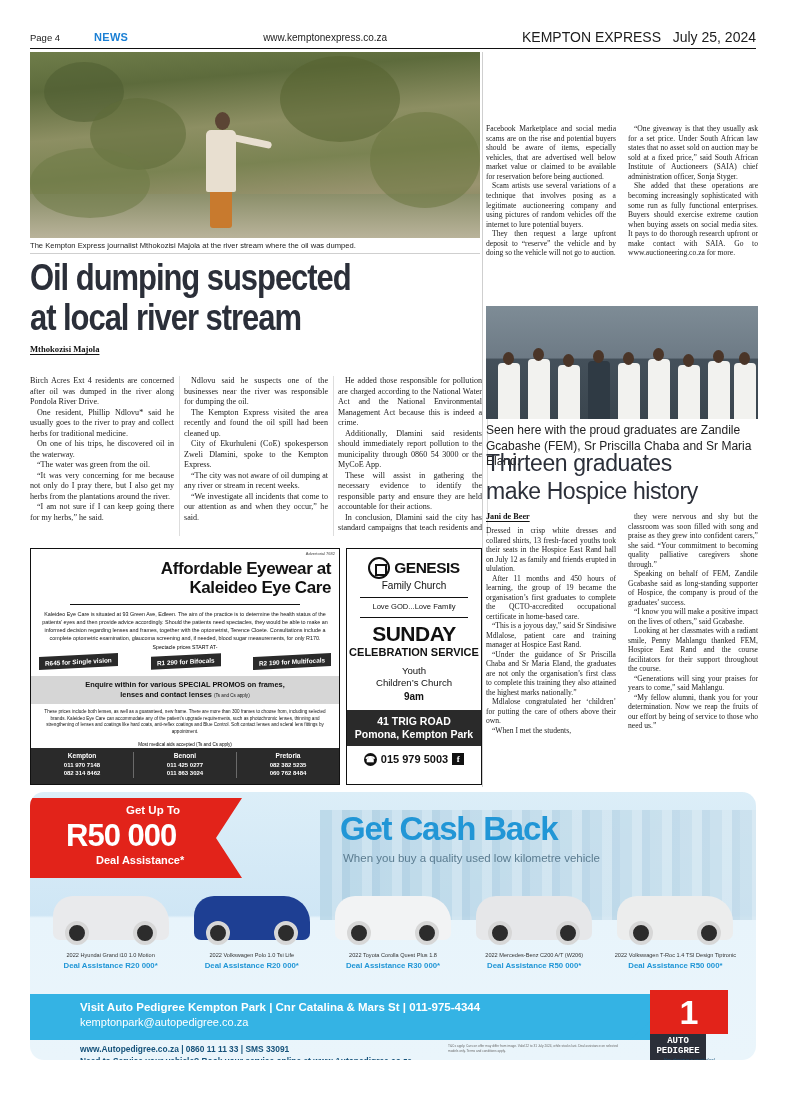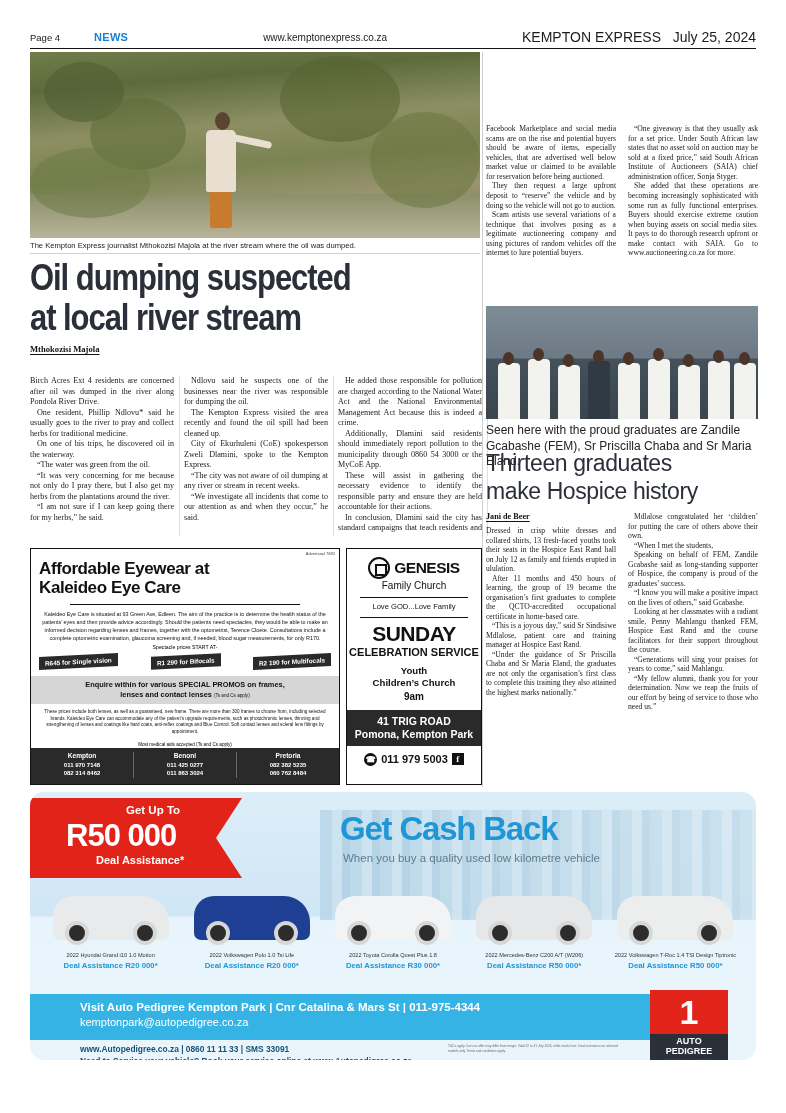--- a/index.html
+++ b/index.html
@@ -130,21 +130,21 @@
   .hospice-body .spacer { height:14px; }
 
   
   .ad-eye {
     position:absolute; left:30px; top:548px; width:310px; height:237px;
     border:1px solid #111; background:#fff;
     font-family:"Liberation Sans", sans-serif;
   }
   .ad-eye .adtag { position:absolute; right:4px; top:2px; font-size:4px; color:#444; }
   .ad-eye h2 {
-    margin:10px 8px 0; text-align:left; font-size:17px; font-weight:bold;
+    margin:10px 8px 0; text-align:right; font-size:17px; font-weight:bold;
     color:#111; line-height:1.12; letter-spacing:-0.4px;
   }
   .ad-eye .hr { margin:7px auto 0; width:230px; height:1px; background:#111; }
   .ad-eye .para {
     margin:6px 10px 0; font-size:5.4px; line-height:1.45; text-align:center; color:#111;
   }
   .ad-eye .startat { margin-top:2px; font-size:5.2px; text-align:center; }
   .ad-eye .prices { display:flex; justify-content:space-between; margin:5px 8px 0; }
   .ad-eye .pill {
     background:#2a2a2a; color:#fff; font-size:6.4px; font-weight:bold;
@@ -177,21 +177,21 @@
   .ad-gen .logo-row { margin-top:8px; display:flex; align-items:center; justify-content:center; gap:4px; }
   .ad-gen .gseal { width:22px; height:22px; border:2px solid #111; border-radius:50%; position:relative; }
   .ad-gen .gseal:after { content:""; position:absolute; left:5px; top:5px; width:8px; height:8px; border:2px solid #111; }
   .ad-gen .gname { font-size:15.5px; font-weight:bold; letter-spacing:-0.5px; color:#111; }
   .ad-gen .gsub { font-size:10px; color:#111; margin-top:1px; }
   .ad-gen .grule { width:108px; height:1px; background:#111; margin:6px auto 0; }
   .ad-gen .gmotto { font-size:7.6px; margin:4px 0; color:#111; }
   .ad-gen .gsunday { font-size:21px; font-weight:bold; letter-spacing:-0.5px; margin-top:4px; color:#111; }
   .ad-gen .gcel { font-size:11px; font-weight:bold; color:#111; line-height:1.25; }
   .ad-gen .gtime { font-size:10px; font-weight:bold; margin-top:1px; color:#111; }
-  .ad-gen .gyouth { font-size:9.6px; font-weight:bold; margin-top:5px; color:#111; line-height:1.3; }
+  .ad-gen .gyouth { font-size:9.6px; font-weight:normal; margin-top:5px; color:#111; line-height:1.3; }
   .ad-gen .gaddr {
     background:#2a2a2a; color:#fff; margin-top:8px; padding:5px 2px;
     font-size:10.5px; font-weight:bold; line-height:1.25;
   }
   .ad-gen .gphone {
     margin-top:7px; display:flex; align-items:center; justify-content:center; gap:4px;
     font-size:11px; font-weight:bold; color:#111;
   }
   .ad-gen .phicon {
     width:13px; height:13px; border-radius:50%; background:#111; color:#fff;
@@ -267,22 +267,22 @@
     position:absolute; left:418px; top:252px; width:180px; font-size:3.2px; color:#6a6a6a; line-height:1.5;
   }
   .ad-auto .aplogo {
     position:absolute; right:28px; top:198px; width:78px; height:66px;
   }
   .ad-auto .apnum {
     position:absolute; left:0; top:0; width:78px; height:44px; background:#e2231a;
     color:#fff; font-size:34px; font-weight:bold; text-align:center; line-height:44px;
   }
   .ad-auto .apname {
-    position:absolute; left:0; top:44px; width:78px; background:#2b2f39; color:#fff;
-    font-size:9px; font-weight:bold; text-align:center; line-height:1.15; padding:2px 0 3px;
+    position:absolute; left:0; top:44px; width:56px; background:#2b2f39; color:#fff;
+    font-size:9px; font-weight:bold; text-align:center; line-height:1.15; padding:2px 0 3px;font-family:Liberation Mono, monospace;
   }
   .ad-auto .apslogan {
     position:absolute; right:28px; top:266px; width:78px; text-align:center;
     font-size:4.6px; color:#15527a; font-style:italic;
   }
 </style>
 </head>
 <body>
 
 <div class="page">
@@ -337,22 +337,22 @@
       <p>Additionally, Dlamini said residents should immediately report pollution to the municipality through 0860 54 3000 or the MyCoE App.</p>
       <p>These will assist in gathering the necessary evidence to identify the responsible party and ensure they are held accountable for their actions.</p>
       <p>In conclusion, Dlamini said the city has standard campaigns that teach residents and school children the importance of water and environmental issues.</p>
       <p>*Name withheld</p>
     </div>
 
   <div class="vrule"></div>
 
   <div class="social-body" id="social-body">
       <p class="first">Facebook Marketplace and social media scams are on the rise and potential buyers should be aware of items, especially vehicles, that are advertised well below market value or claimed to be available for reservation before being auctioned.</p>
+      <p>Scam artists use several variations of a technique that involves posing as a legitimate auctioneering company and using pictures of random vehicles off the internet to lure potential buyers.</p>
       <p>They then request a large upfront deposit to “reserve” the vehicle and by doing so the vehicle will not go to auction.</p>
-      <p>Scam artists use several variations of a technique that involves posing as a legitimate auctioneering company and using pictures of random vehicles off the internet to lure potential buyers.</p>
       <p>“One giveaway is that they usually ask for a set price. Under South African law states that no asset sold on auction may be sold at a fixed price,” said South African Institute of Auctioneers (SAIA) chief administration officer, Sonja Styger.</p>
       <p>She added that these operations are becoming increasingly sophisticated with some run as fully functional enterprises. Buyers should exercise extreme caution when buying assets on social media sites. It pays to do thorough research upfront or make contact with SAIA. Go to www.auctioneering.co.za for more.</p>
     </div>
 
   <div class="photo-grad">
     <div class="gperson" style="left:12px;height:56px;"></div>
     <div class="ghead" style="left:17px;bottom:54px;"></div>
     <div class="gperson" style="left:42px;height:60px;"></div>
     <div class="ghead" style="left:47px;bottom:58px;"></div>
     <div class="gperson" style="left:72px;height:54px;"></div>
@@ -377,20 +377,21 @@
     <div>make Hospice history</div>
   </div>
   <div class="hospice-body" id="hospice-body">
       <div class="spacer"></div>
       <p class="first">Dressed in crisp white dresses and collared shirts, 13 fresh-faced youths took their seats in the Hospice East Rand hall on July 12 as family and friends erupted in ululation.</p>
       <p>After 11 months and 450 hours of learning, the group of 19 became the organisation’s first graduates to complete the QCTO-accredited occupational certificate in home-based care.</p>
       <p>“This is a joyous day,” said Sr Sindisiwe Mdlalose, patient care and training manager at Hospice East Rand.</p>
       <p>“Under the guidance of Sr Priscilla Chaba and Sr Maria Eland, the graduates are not only the organisation’s first class to complete this training they also attained the highest marks nationally.”</p>
       <p>Mdlalose congratulated her ‘children’ for putting the care of others above their own.</p>
       <p>“When I met the students,</p>
+      <p>they were nervous and shy but the classroom was soon filled with song and praise as they grew into confident carers,” she said. “Your commitment to becoming quality palliative caregivers shone through.”</p>
       <p>Speaking on behalf of FEM, Zandile Gcabashe said as long-standing supporter of Hospice, the company is proud of the graduates’ success.</p>
       <p>“I know you will make a positive impact on the lives of others,” said Gcabashe.</p>
       <p>Looking at her classmates with a radiant smile, Penny Mahlangu thanked FEM, Hospice East Rand and the course facilitators for their support throughout the course.</p>
       <p>“Generations will sing your praises for years to come,” said Mahlangu.</p>
       <p>“My fellow alumni, thank you for your determination. Now we reap the fruits of our effort by being of service to those who need us.”</p>
     </div>
 
   <div class="ad-eye">
     <div class="adtag">Advertorial 7682</div>
     <h2>
@@ -441,21 +442,21 @@
     <div class="gcel">CELEBRATION SERVICE</div>
     <div class="gyouth">Youth</div>
     <div class="gyouth" style="margin-top:0">Children’s Church</div>
     <div class="gtime">9am</div>
     <div class="gaddr">
       <div>41 TRIG ROAD</div>
       <div>Pomona, Kempton Park</div>
     </div>
     <div class="gphone">
       <span class="phicon">☎</span>
-      <span>011 979 5003</span>
+      <span>015 979 5003</span>
       <span class="fbicon">f</span>
     </div>
   </div>
 
   <div class="ad-auto">
     <div class="skyline"></div>
     <div class="redflag"></div>
     <div class="getupto">Get Up To</div>
     <div class="r50">R50 000</div>
     <div class="deal-assist">Deal Assistance*</div>

